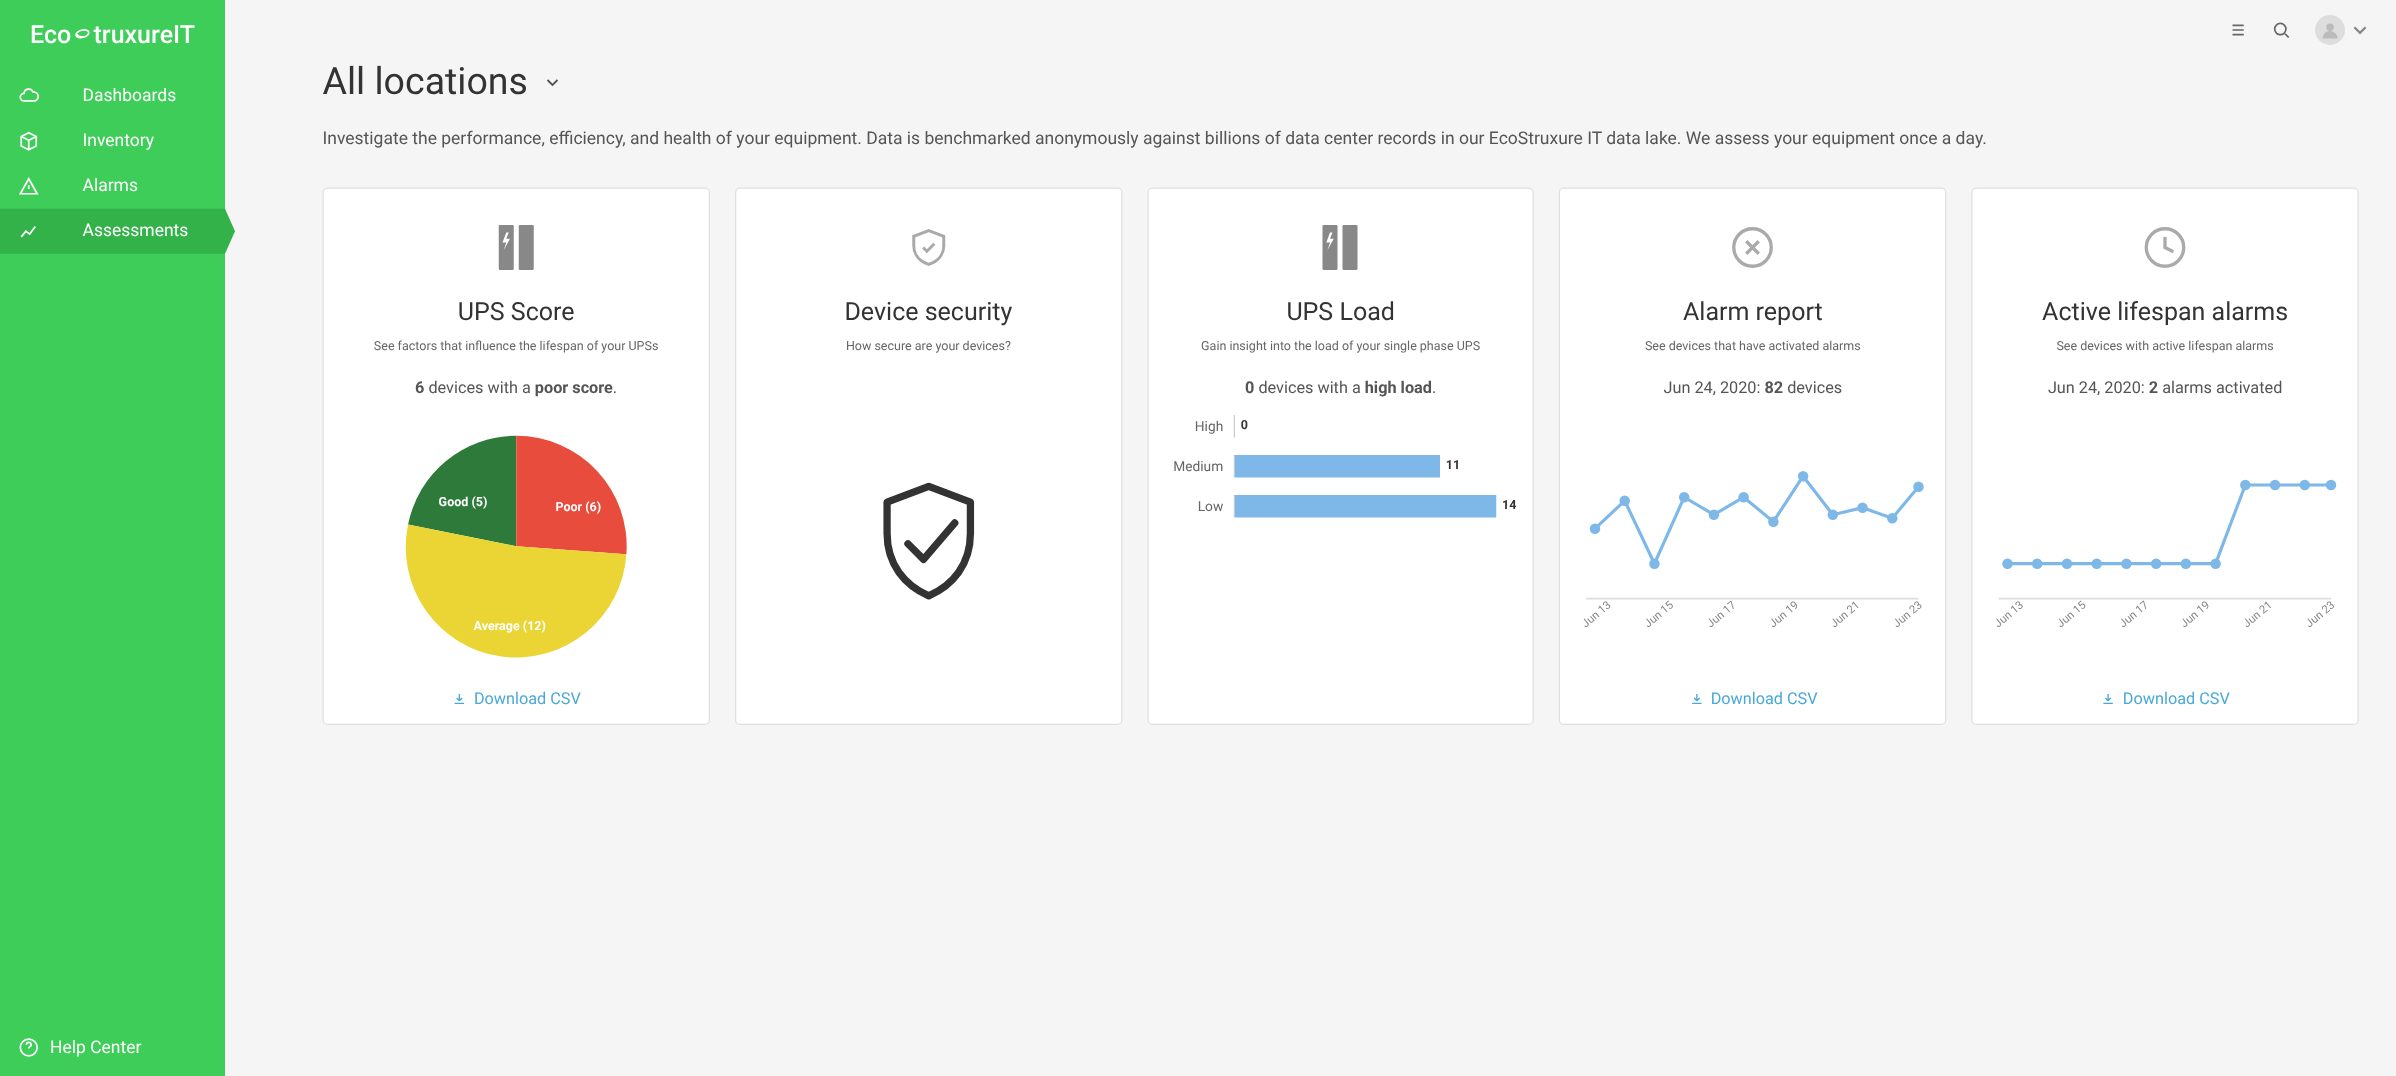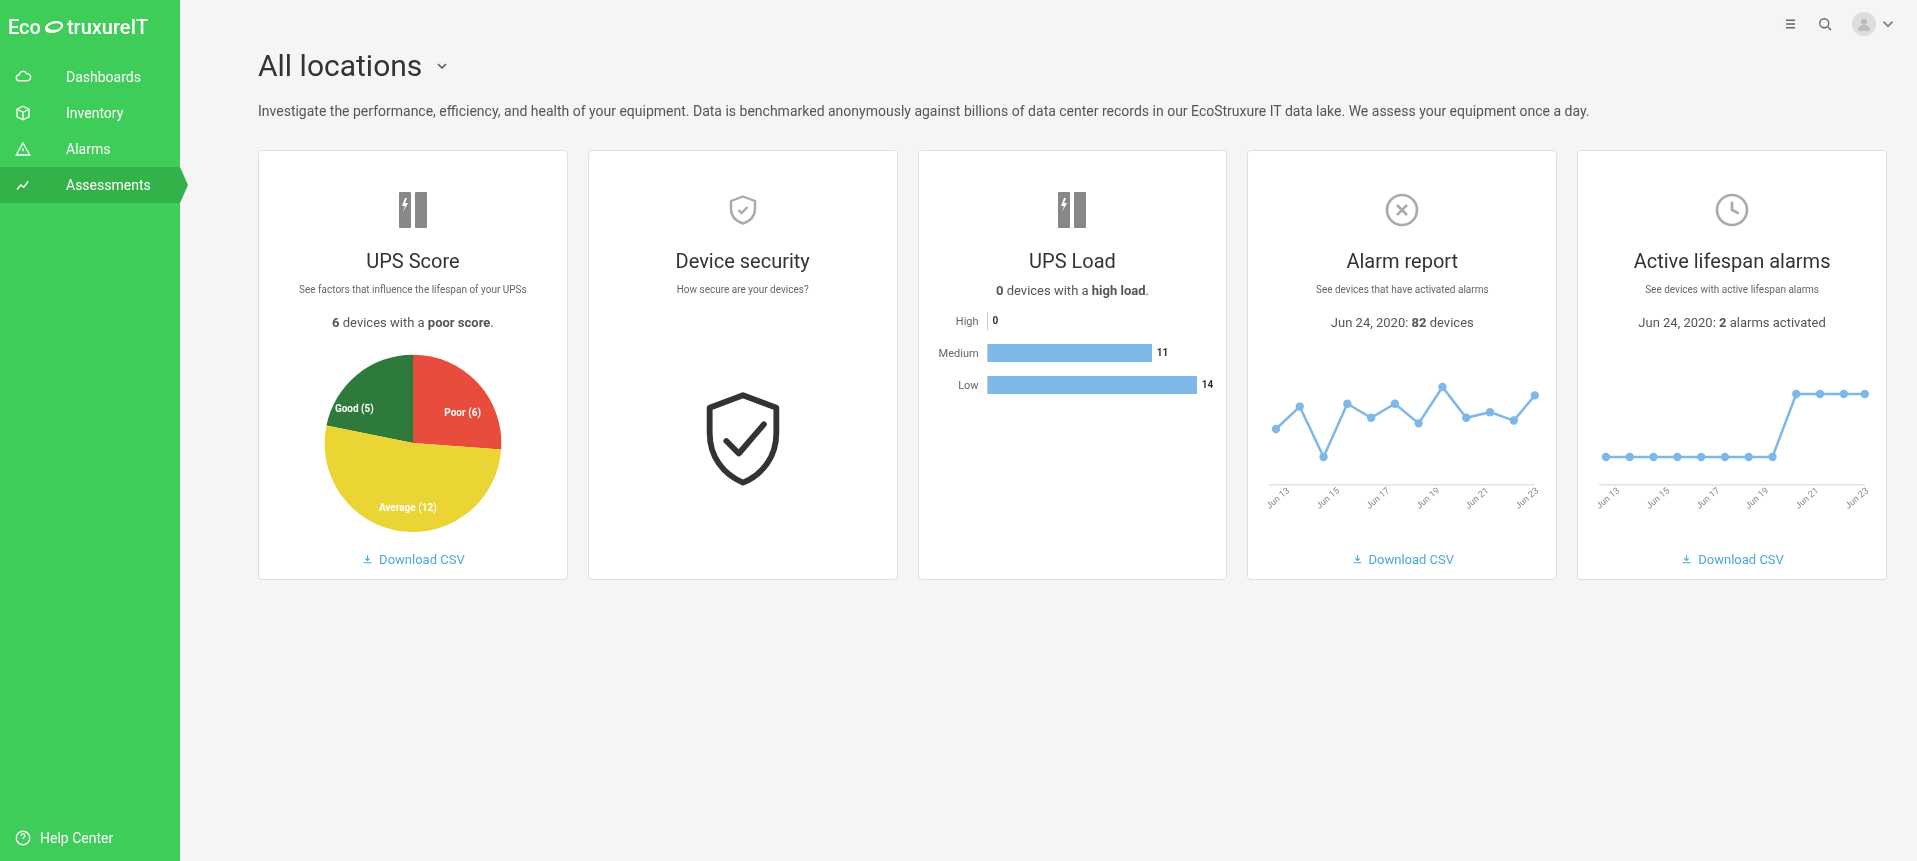--- a/index.html
+++ b/index.html
@@ -1,42 +1,42 @@
 <!DOCTYPE html>
 <html><head>
 <meta charset="utf-8">
 <style>
 * { margin: 0; padding: 0; box-sizing: border-box; }
 body { font-family: -apple-system, BlinkMacSystemFont, "Segoe UI", Roboto, Arial, sans-serif; background: #f5f5f5; color: #333; }
 
 .app { display: flex; height: 100vh; }
 
 .sidebar { width: 180px; background: #3dcd58; color: #fff; display: flex; flex-direction: column; }
-.logo { padding: 15px 8px 20px; font-size: 20px; font-weight: 500; display: flex; align-items: center; }
+.logo { padding: 15px 24px 20px; font-size: 20px; font-weight: 500; display: flex; align-items: center; }
 .logo svg { margin: 0 2px; }
 .nav { list-style: none; flex: 1; }
 .nav li { display: flex; align-items: center; padding: 9px 14px; cursor: pointer; font-size: 14px; gap: 26px; }
 .nav li.active { background: #33b24a; position: relative; }
 .nav li.active::after { content: ""; position: absolute; right: -8px; top: 50%; transform: translateY(-50%); border-left: 8px solid #33b24a; border-top: 18px solid transparent; border-bottom: 18px solid transparent; }
 .nav li svg { width: 18px; height: 18px; margin-right: 8px; }
 .help { padding: 14px; display: flex; align-items: center; cursor: pointer; font-size: 14px; text-align: right; }
 .help svg { width: 18px; height: 18px; margin-right: 8px; }
 
 .main { flex: 1; overflow: auto; margin-left: 48px; }
 .topbar { display: flex; justify-content: flex-end; align-items: center; padding: 12px 20px; gap: 18px; }
 .topbar svg { width: 18px; height: 18px; color: #666; cursor: pointer; }
 .avatar { width: 24px; height: 24px; border-radius: 50%; background: #ddd; cursor: pointer; display: flex; align-items: center; justify-content: center; }
 
 .content { padding: 0 30px 30px; }
 .page-title { display: flex; align-items: center; gap: 12px; font-size: 30px; font-weight: 400; color: #333; margin-bottom: 18px; cursor: pointer; }
 .page-title svg { width: 16px; height: 16px; }
 .subtitle { font-size: 14px; color: #555; margin-bottom: 28px; line-height: 1.5; }
 
 .cards { display: flex; gap: 20px; }
-.card { flex: 1; background: #fff; border: 1px solid #e0e0e0; border-radius: 4px; display: flex; flex-direction: column; align-items: center; padding: 36px 14px 12px; min-height: 430px; position: relative; }
+.card { flex: 1; background: #fff; border: 1px solid #e0e0e0; border-radius: 4px; display: flex; flex-direction: column; align-items: center; padding: 24px 14px 12px; min-height: 430px; position: relative; }
 .card-icon { height: 46px; margin-bottom: 16px; color: #888; display: flex; align-items: center; justify-content: center; }
 .card-title { font-size: 20px; font-weight: 400; color: #333; margin-bottom: 10px; text-align: center; }
 .card-desc { font-size: 10px; color: #666; text-align: center; line-height: 1.4; margin-bottom: 18px; }
 .card-stat { font-size: 13px; color: #555; text-align: center; margin-bottom: 14px; }
 .card-stat b { font-weight: 700; }
 .card-body { flex: 1; width: 100%; display: flex; align-items: center; justify-content: center; }
 .download { font-size: 13px; color: #4aa8d8; cursor: pointer; display: flex; align-items: center; gap: 5px; padding-top: 10px; }
 .download svg { width: 13px; height: 13px; }
 
 
@@ -158,21 +158,21 @@
             <b>6</b><span> devices with a </span><b>poor score</b><span>.</span>
           </div>
           <div class="card-body">
             <div class="pie-wrap">
               <svg width="188" height="188" viewBox="0 0 100 100">
 
                 <path d="M50 50 L50 3 A47 47 0 0 0 3.96 40.74 Z" fill="#2d7a3a"></path>
                 <path d="M50 50 L50 3 A47 47 0 0 1 96.87 53.4 Z" fill="#e84c3d"></path>
                 <path d="M50 50 L3.96 40.74 A47 47 0 1 0 96.87 53.4 Z" fill="#ead534"></path>
               </svg>
-              <div class="pie-label" style="left:16px;top:54px">Good (5)</div>
+              <div class="pie-label" style="left:32px;top:54px">Good (5)</div>
               <div class="pie-label" style="right:26px;top:58px">Poor (6)</div>
               <div class="pie-label" style="left:60px;bottom:24px">Average (12)</div>
             </div>
           </div>
           <div class="download">
             <svg viewBox="0 0 24 24" fill="none" stroke="currentColor" stroke-width="2">
                 <path d="M12 4v10m0 0l-4-4m4 4l4-4M5 18h14"></path>
               </svg>
             <span>Download CSV</span>
           </div>
@@ -197,20 +197,21 @@
 
         <div class="card">
           <div class="card-icon">
             <svg width="36" height="40" viewBox="0 0 36 40" fill="#888">
                 <rect x="4" y="2" width="12" height="36" rx="1"></rect>
                 <rect x="20" y="2" width="12" height="36" rx="1"></rect>
                 <path fill="#fff" d="M10 8l-3 8h3l-2 6 5-9h-3l2-5z"></path>
               </svg>
           </div>
           <div class="card-title">UPS Load</div>
+          <div class="card-desc">Gain insight into the load of your single phase UPS</div>
           <div class="card-stat">
             <b>0</b><span> devices with a </span><b>high load</b><span>.</span>
           </div>
           <div class="card-body" style="align-items:flex-start">
             <div class="bars">
               <div class="bar-row">
                 <div class="bar-lbl">High</div>
                 <div class="bar-track" style="--w:0%">
                     <div class="bar-fill" style="width:0%"></div>
                     <span class="bar-val">0</span>

